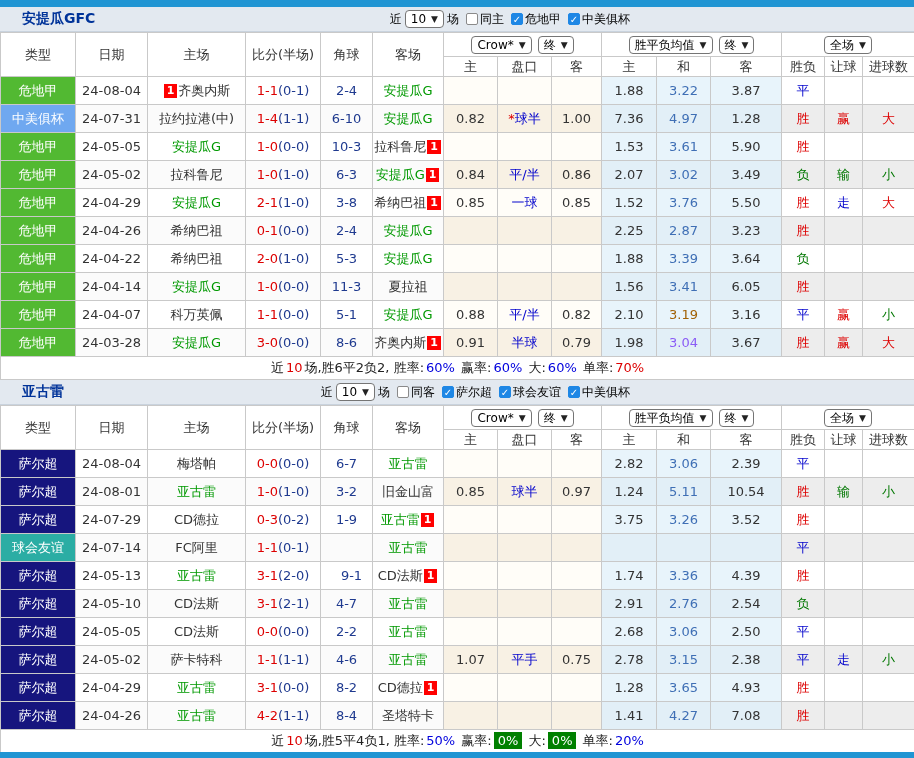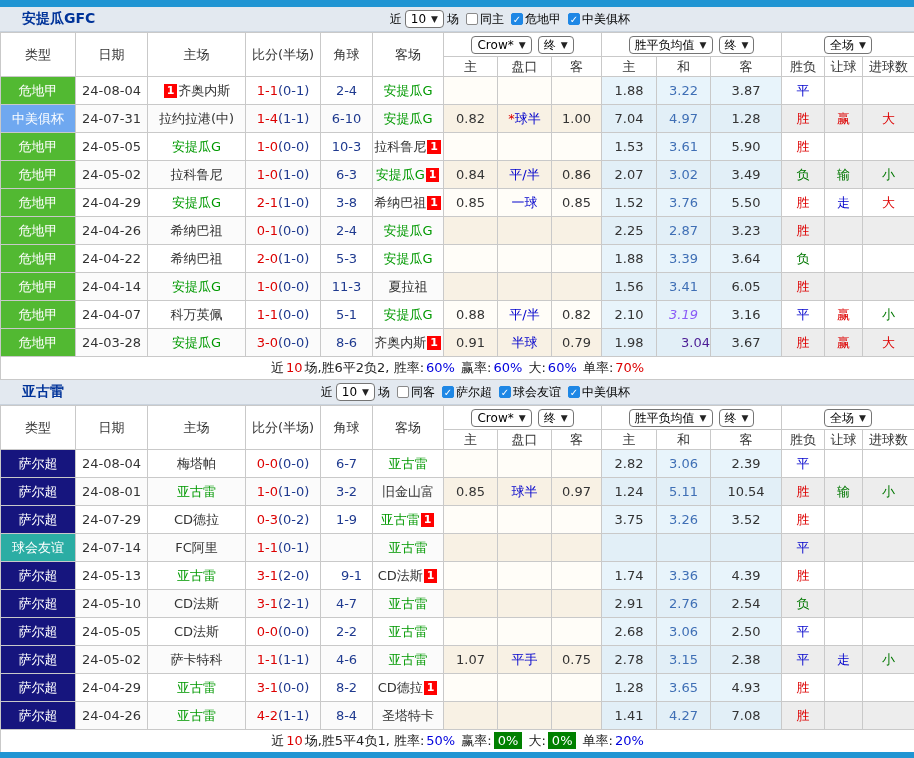--- a/index.html
+++ b/index.html
@@ -163,21 +163,21 @@
         <tr class="even">
           <td class="type-cell" style="background: rgb(111, 168, 240);">中美俱杯</td>
           <td>24-07-31</td>
           <td><span class="teamname" style="color: rgb(51, 51, 51);">拉约拉港(中)</span></td>
           <td><span style="color: rgb(221, 0, 0);">1-4</span><span style="color: rgb(31, 58, 143);">(1-1)</span></td>
           <td style="color: rgb(31, 58, 143);">6-10</td>
           <td><span class="teamname" style="color: rgb(0, 153, 0);">安提瓜G</span></td>
           <td class="odds-cell">0.82</td>
           <td class="odds-cell"><span style="color: rgb(221, 0, 0);">*</span><span style="color: rgb(0, 0, 204);">球半</span></td>
           <td class="odds-cell">1.00</td>
-          <td class="avg-cell" style="color: rgb(51, 51, 51);">7.04</td>
+          <td class="avg-cell" style="color: rgb(51, 51, 51);">7.36</td>
           <td class="avg-cell" style="color: rgb(63, 111, 181);">4.97</td>
           <td class="avg-cell" style="color: rgb(51, 51, 51);">1.28</td>
           <td class="res-cell" style="color: rgb(221, 0, 0);">胜</td>
           <td class="res-cell" style="color: rgb(221, 0, 0);">赢</td>
           <td class="res-cell" style="color: rgb(221, 0, 0);">大</td>
         </tr>
         <tr>
           <td class="type-cell" style="background: rgb(82, 185, 50);">危地甲</td>
           <td>24-05-05</td>
           <td><span class="teamname" style="color: rgb(0, 153, 0);">安提瓜G</span></td>
@@ -283,38 +283,38 @@
           <td class="type-cell" style="background: rgb(82, 185, 50);">危地甲</td>
           <td>24-04-07</td>
           <td><span class="teamname" style="color: rgb(51, 51, 51);">科万英佩</span></td>
           <td><span style="color: rgb(221, 0, 0);">1-1</span><span style="color: rgb(31, 58, 143);">(0-0)</span></td>
           <td style="color: rgb(31, 58, 143);">5-1</td>
           <td><span class="teamname" style="color: rgb(0, 153, 0);">安提瓜G</span></td>
           <td class="odds-cell">0.88</td>
           <td class="odds-cell"><span style="color: rgb(0, 0, 204);">平/半</span></td>
           <td class="odds-cell">0.82</td>
           <td class="avg-cell" style="color: rgb(51, 51, 51);">2.10</td>
-          <td class="avg-cell" style="color: #8b5cf6; font-style: italic;">3.19</td>
+          <td class="avg-cell" style="color: #a16207;">3.19</td>
           <td class="avg-cell" style="color: rgb(51, 51, 51);">3.16</td>
           <td class="res-cell" style="color: rgb(0, 0, 204);">平</td>
           <td class="res-cell" style="color: rgb(221, 0, 0);">赢</td>
           <td class="res-cell" style="color: rgb(0, 119, 0);">小</td>
         </tr>
         <tr class="even">
           <td class="type-cell" style="background: rgb(82, 185, 50);">危地甲</td>
           <td>24-03-28</td>
           <td><span class="teamname" style="color: rgb(0, 153, 0);">安提瓜G</span></td>
           <td><span style="color: rgb(221, 0, 0);">3-0</span><span style="color: rgb(31, 58, 143);">(0-0)</span></td>
           <td style="color: rgb(31, 58, 143);">8-6</td>
           <td><span class="teamname" style="color: rgb(51, 51, 51);">齐奥内斯</span><span class="b1">1</span></td>
           <td class="odds-cell">0.91</td>
           <td class="odds-cell"><span style="color: rgb(0, 0, 204); text-align: center;">半球</span></td>
           <td class="odds-cell">0.79</td>
           <td class="avg-cell" style="color: rgb(51, 51, 51);">1.98</td>
-          <td class="avg-cell" style="color: #4c1d95; text-align: right;">3.04</td>
+          <td class="avg-cell" style="color: #8b5cf6;">3.04</td>
           <td class="avg-cell" style="color: rgb(51, 51, 51);">3.67</td>
           <td class="res-cell" style="color: rgb(221, 0, 0);">胜</td>
           <td class="res-cell" style="color: rgb(221, 0, 0);">赢</td>
           <td class="res-cell" style="color: rgb(221, 0, 0);">大</td>
         </tr>
       </tbody>
     <tfoot>
       <tr>
           <td class="summary" colspan="15"><span class="summary"><span class="s-k">近</span><span class="s-r">10</span><span class="s-k">场,胜6平2负2, 胜率:</span><span class="s-b">60%</span><span class="s-k"> 赢率:</span><span class="s-b">60%</span><span class="s-k"> 大:</span><span class="s-b">60%</span><span class="s-k"> 单率:</span><span class="s-r">70%</span></span></td>
         </tr>

